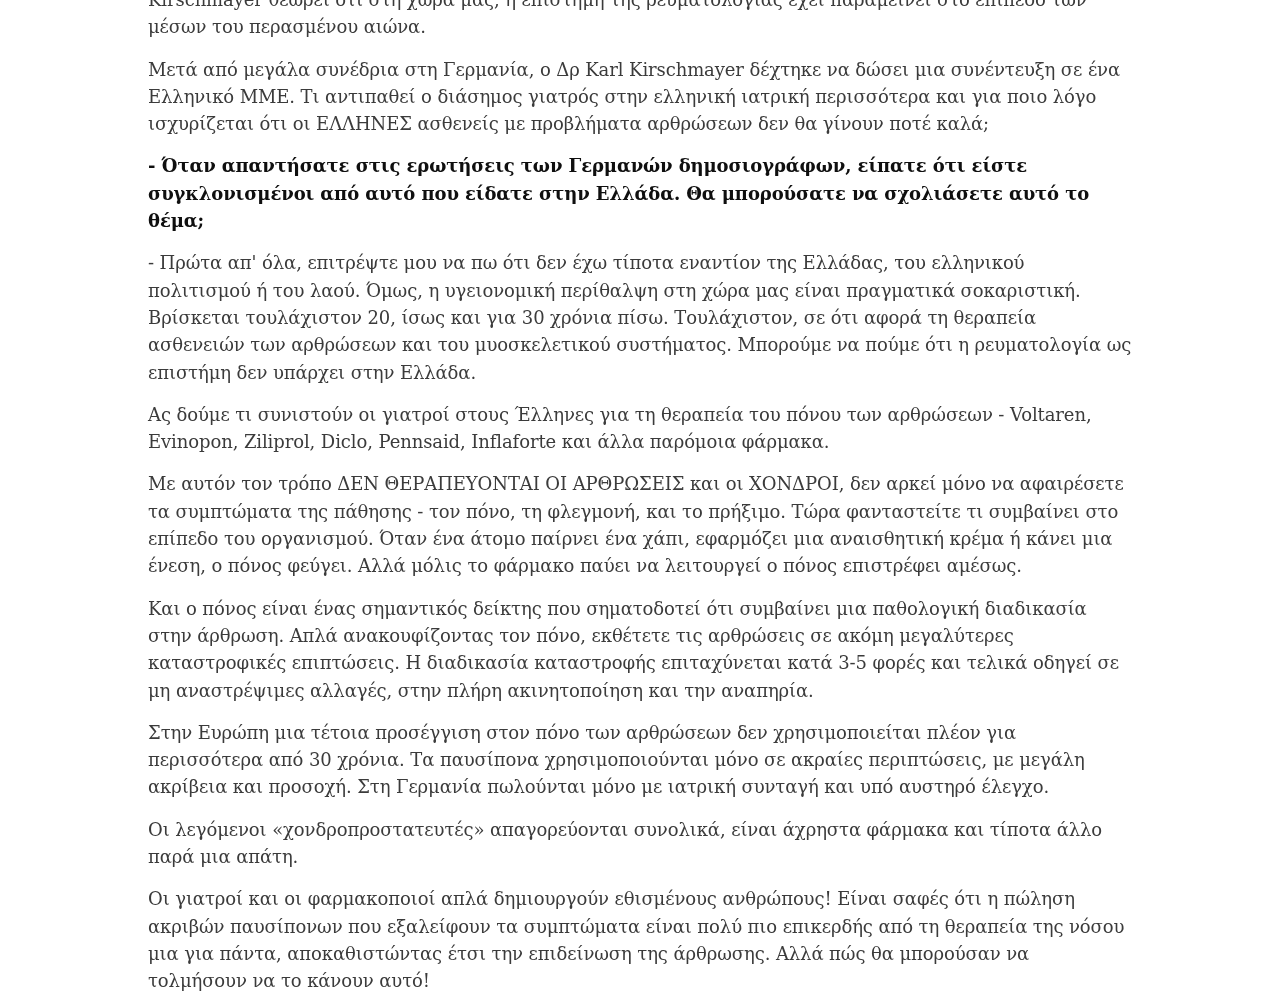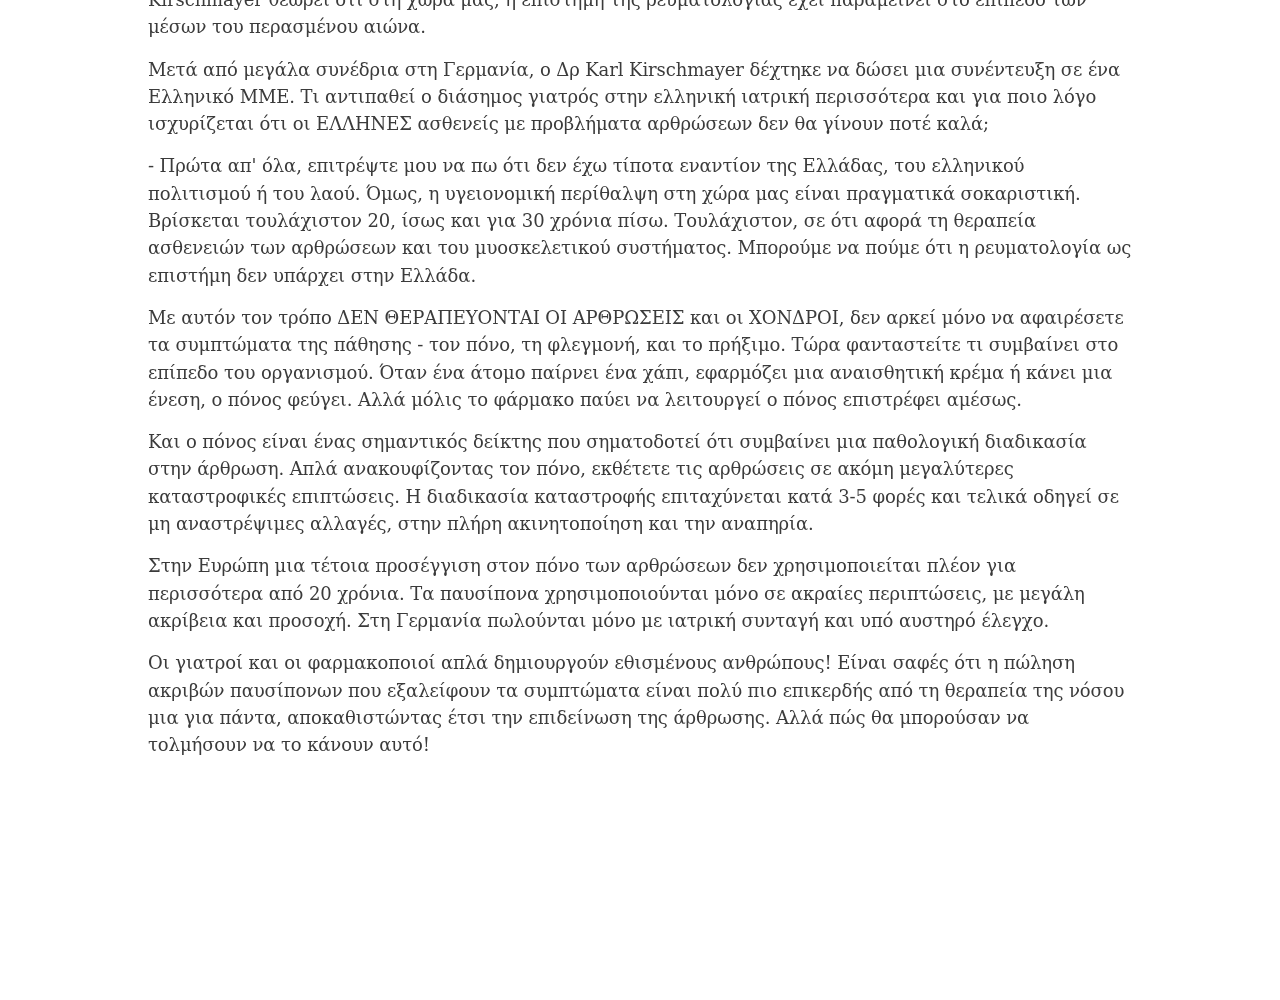--- a/index.html
+++ b/index.html
@@ -39,20 +39,23 @@
     color: #0f0f0f;
   }
 </style>
 </head>
 <body>
 
 <div class="viewport">
   <article class="article">
     <p>Kirschmayer θεωρεί ότι στη χώρα μας, η επιστήμη της ρευματολογίας έχει παραμείνει στο επίπεδο των μέσων του περασμένου αιώνα.</p>
     <p>Μετά από μεγάλα συνέδρια στη Γερμανία, ο Δρ Karl Kirschmayer δέχτηκε να δώσει μια συνέντευξη σε ένα Ελληνικό ΜΜΕ. Τι αντιπαθεί ο διάσημος γιατρός στην ελληνική ιατρική περισσότερα και για ποιο λόγο ισχυρίζεται ότι οι ΕΛΛΗΝΕΣ ασθενείς με προβλήματα αρθρώσεων δεν θα γίνουν ποτέ καλά;</p>
+    <p class="bold">- Όταν απαντήσατε στις ερωτήσεις των Γερμανών δημοσιογράφων, είπατε ότι είστε συγκλονισμένοι από αυτό που είδατε στην Ελλάδα. Θα μπορούσατε να σχολιάσετε αυτό το θέμα;</p>
     <p>- Πρώτα απ' όλα, επιτρέψτε μου να πω ότι δεν έχω τίποτα εναντίον της Ελλάδας, του ελληνικού πολιτισμού ή του λαού. Όμως, η υγειονομική περίθαλψη στη χώρα μας είναι πραγματικά σοκαριστική. Βρίσκεται τουλάχιστον 20, ίσως και για 30 χρόνια πίσω. Τουλάχιστον, σε ότι αφορά τη θεραπεία ασθενειών των αρθρώσεων και του μυοσκελετικού συστήματος. Μπορούμε να πούμε ότι η ρευματολογία ως επιστήμη δεν υπάρχει στην Ελλάδα.</p>
+    <p>Ας δούμε τι συνιστούν οι γιατροί στους Έλληνες για τη θεραπεία του πόνου των αρθρώσεων - Voltaren, Evinopon, Ziliprol, Diclo, Pennsaid, Inflaforte και άλλα παρόμοια φάρμακα.</p>
     <p>Με αυτόν τον τρόπο ΔΕΝ ΘΕΡΑΠΕΥΟΝΤΑΙ ΟΙ ΑΡΘΡΩΣΕΙΣ και οι ΧΟΝΔΡΟΙ, δεν αρκεί μόνο να αφαιρέσετε τα συμπτώματα της πάθησης - τον πόνο, τη φλεγμονή, και το πρήξιμο. Τώρα φανταστείτε τι συμβαίνει στο επίπεδο του οργανισμού. Όταν ένα άτομο παίρνει ένα χάπι, εφαρμόζει μια αναισθητική κρέμα ή κάνει μια ένεση, ο πόνος φεύγει. Αλλά μόλις το φάρμακο παύει να λειτουργεί ο πόνος επιστρέφει αμέσως.</p>
     <p>Και ο πόνος είναι ένας σημαντικός δείκτης που σηματοδοτεί ότι συμβαίνει μια παθολογική διαδικασία στην άρθρωση. Απλά ανακουφίζοντας τον πόνο, εκθέτετε τις αρθρώσεις σε ακόμη μεγαλύτερες καταστροφικές επιπτώσεις. Η διαδικασία καταστροφής επιταχύνεται κατά 3-5 φορές και τελικά οδηγεί σε μη αναστρέψιμες αλλαγές, στην πλήρη ακινητοποίηση και την αναπηρία.</p>
-    <p>Στην Ευρώπη μια τέτοια προσέγγιση στον πόνο των αρθρώσεων δεν χρησιμοποιείται πλέον για περισσότερα από 20 χρόνια. Τα παυσίπονα χρησιμοποιούνται μόνο σε ακραίες περιπτώσεις, με μεγάλη ακρίβεια και προσοχή. Στη Γερμανία πωλούνται μόνο με ιατρική συνταγή και υπό αυστηρό έλεγχο.</p>
+    <p>Στην Ευρώπη μια τέτοια προσέγγιση στον πόνο των αρθρώσεων δεν χρησιμοποιείται πλέον για περισσότερα από 30 χρόνια. Τα παυσίπονα χρησιμοποιούνται μόνο σε ακραίες περιπτώσεις, με μεγάλη ακρίβεια και προσοχή. Στη Γερμανία πωλούνται μόνο με ιατρική συνταγή και υπό αυστηρό έλεγχο.</p>
+    <p>Οι λεγόμενοι «χονδροπροστατευτές» απαγορεύονται συνολικά, είναι άχρηστα φάρμακα και τίποτα άλλο παρά μια απάτη.</p>
     <p>Οι γιατροί και οι φαρμακοποιοί απλά δημιουργούν εθισμένους ανθρώπους! Είναι σαφές ότι η πώληση ακριβών παυσίπονων που εξαλείφουν τα συμπτώματα είναι πολύ πιο επικερδής από τη θεραπεία της νόσου μια για πάντα, αποκαθιστώντας έτσι την επιδείνωση της άρθρωσης. Αλλά πώς θα μπορούσαν να τολμήσουν να το κάνουν αυτό!</p>
 
   </article>
 </div>
 
 </body></html>

